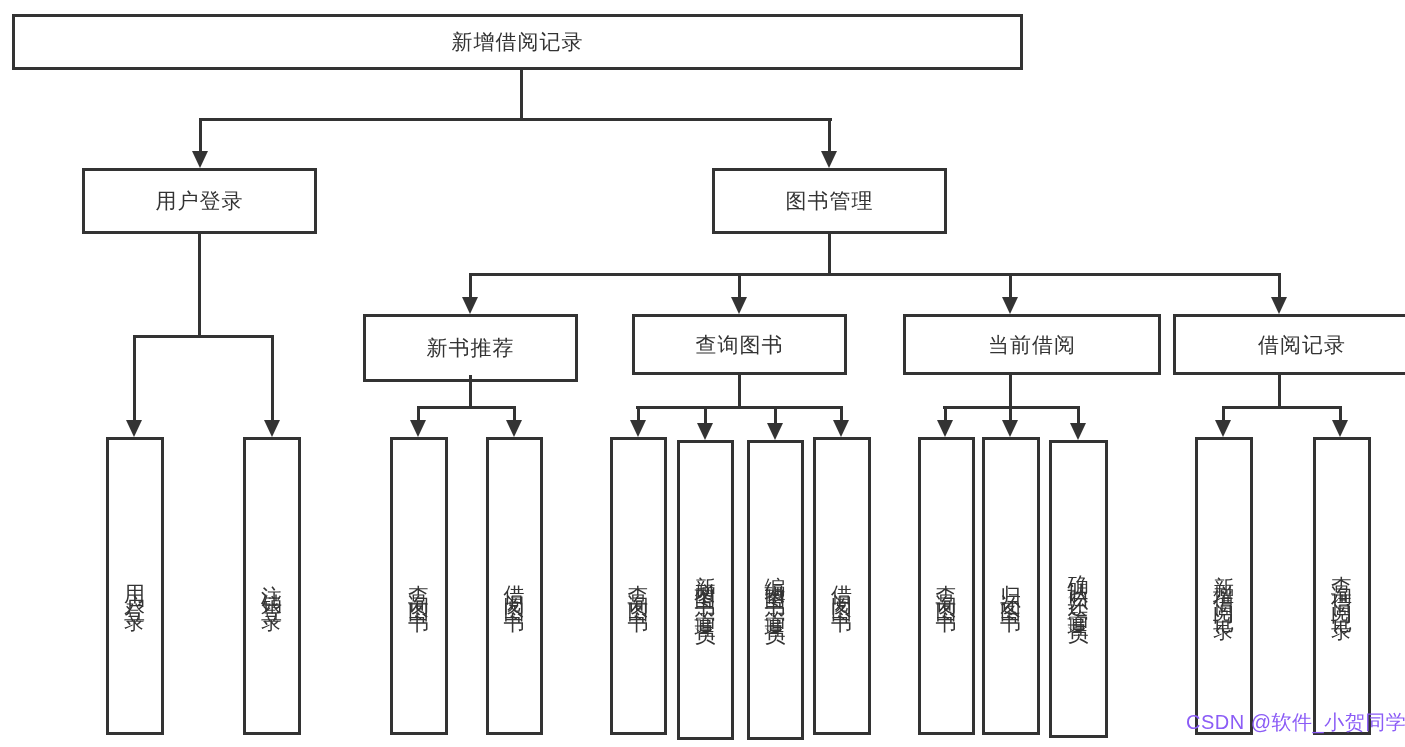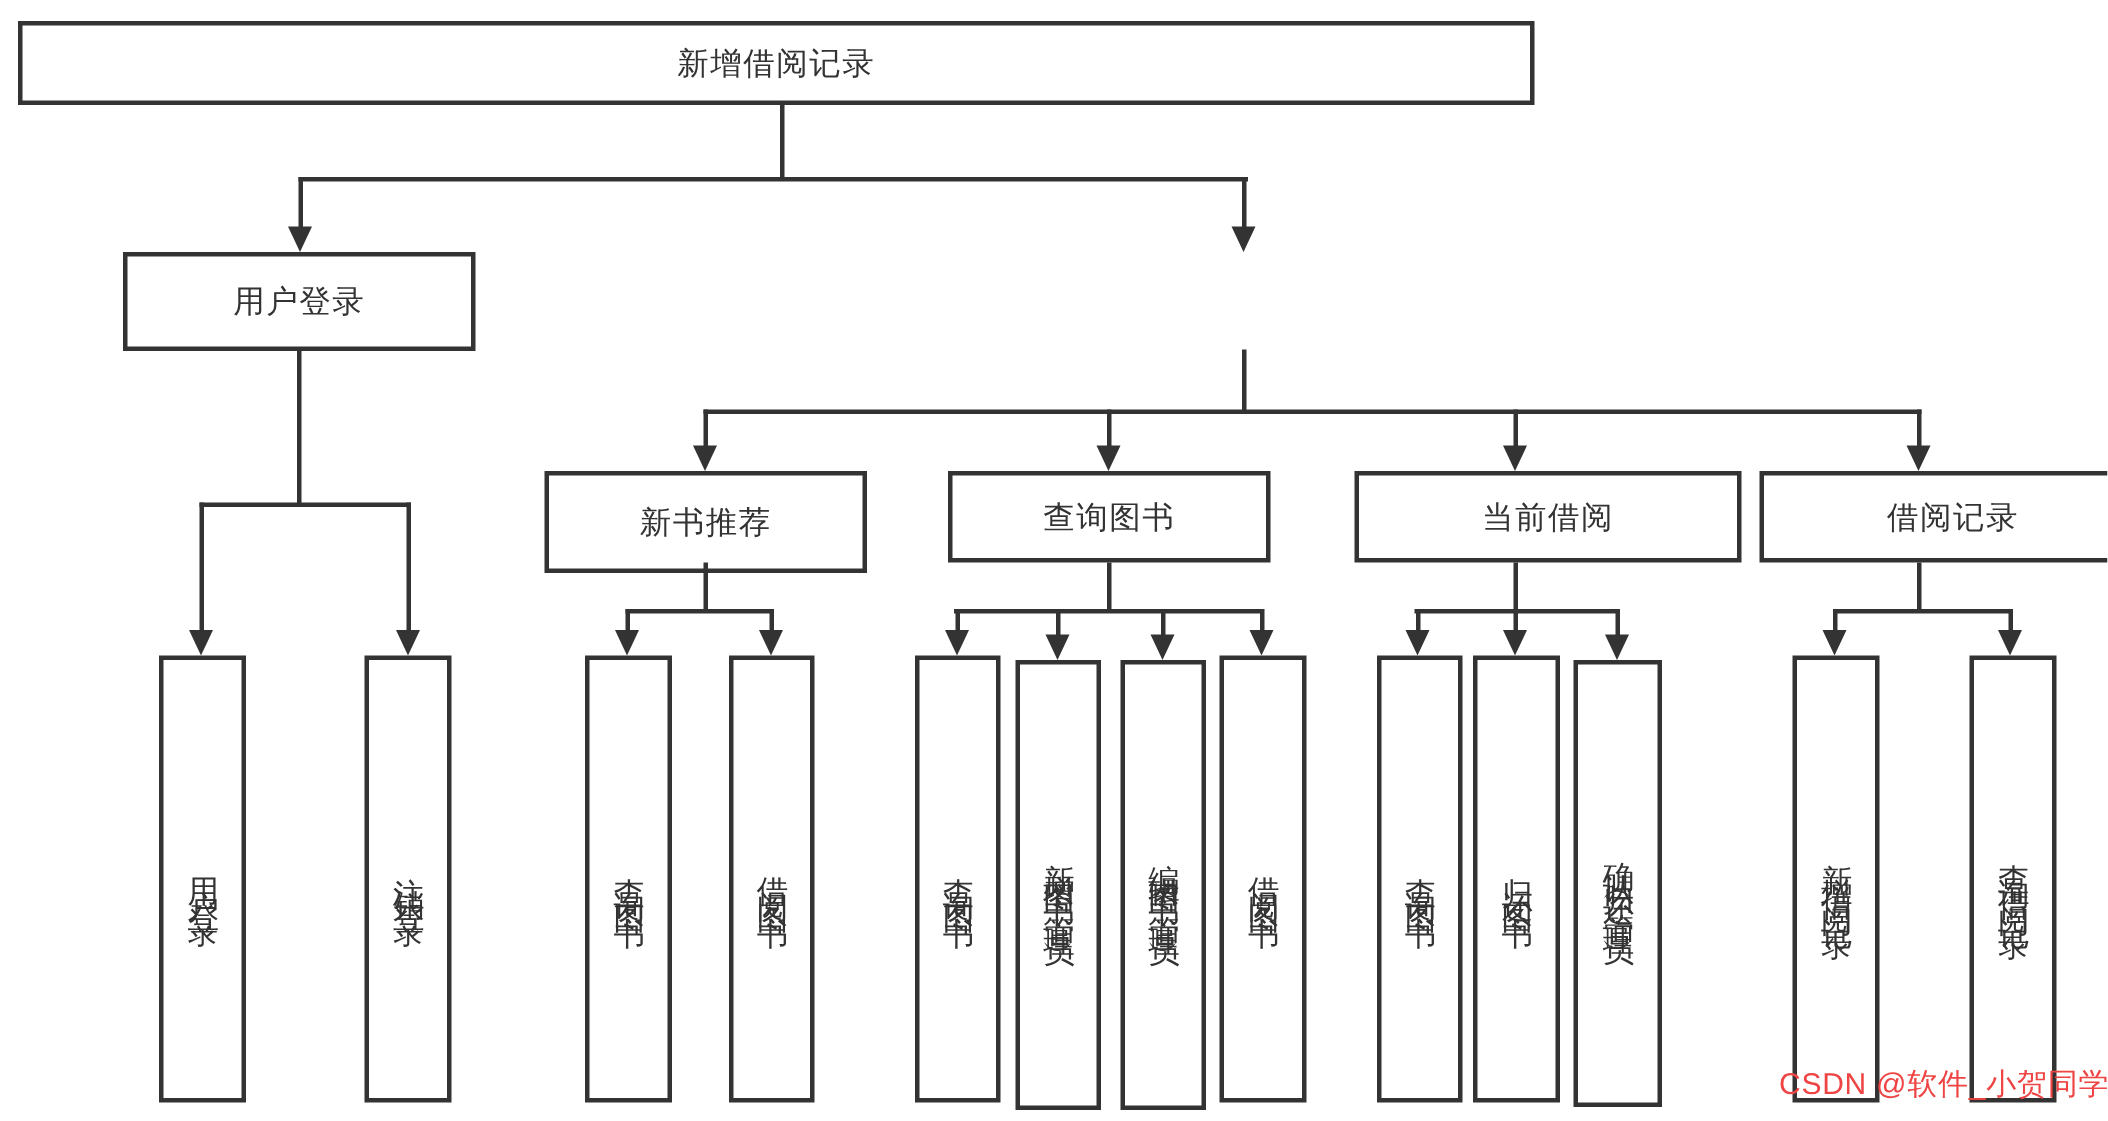--- a/index.html
+++ b/index.html
@@ -50,40 +50,41 @@
     border-right: 8px solid transparent;
     border-top: 17px solid #333333;
   }
   .watermark {
     position: absolute;
     left: 1186px;
     top: 709px;
     width: 212px;
     text-align: right;
     font-size: 20px;
-    color: #ef4444;
+    color: #8b5cf6;
     letter-spacing: 0.5px;
     white-space: nowrap;
   }
 </style>
 </head>
 <body>
 
 <div id="canvas">
 
   <div class="box" style="left:12px;top:14px;width:1011px;height:56px">新增借阅记录</div>
 
   <div class="ln" style="left:520px;top:69px;width:3px;height:51px"></div>
   <div class="ln" style="left:199px;top:118px;width:633px;height:3px"></div>
   <div class="ln" style="left:199px;top:118px;width:3px;height:34px"></div>
   <div class="ah" style="left:192px;top:151px"></div>
   <div class="ln" style="left:828px;top:118px;width:3px;height:34px"></div>
   <div class="ah" style="left:821px;top:151px"></div>
 
   <div class="box" style="left:82px;top:168px;width:235px;height:66px">用户登录</div>
+  <div class="box" style="left:712px;top:168px;width:235px;height:66px">图书管理</div>
 
   <div class="ln" style="left:198px;top:233px;width:3px;height:105px"></div>
   <div class="ln" style="left:133px;top:335px;width:141px;height:3px"></div>
   <div class="ln" style="left:133px;top:335px;width:3px;height:86px"></div>
   <div class="ah" style="left:126px;top:420px"></div>
   <div class="ln" style="left:271px;top:335px;width:3px;height:86px"></div>
   <div class="ah" style="left:264px;top:420px"></div>
 
   <div class="ln" style="left:828px;top:233px;width:3px;height:43px"></div>
   <div class="ln" style="left:469px;top:273px;width:812px;height:3px"></div>

